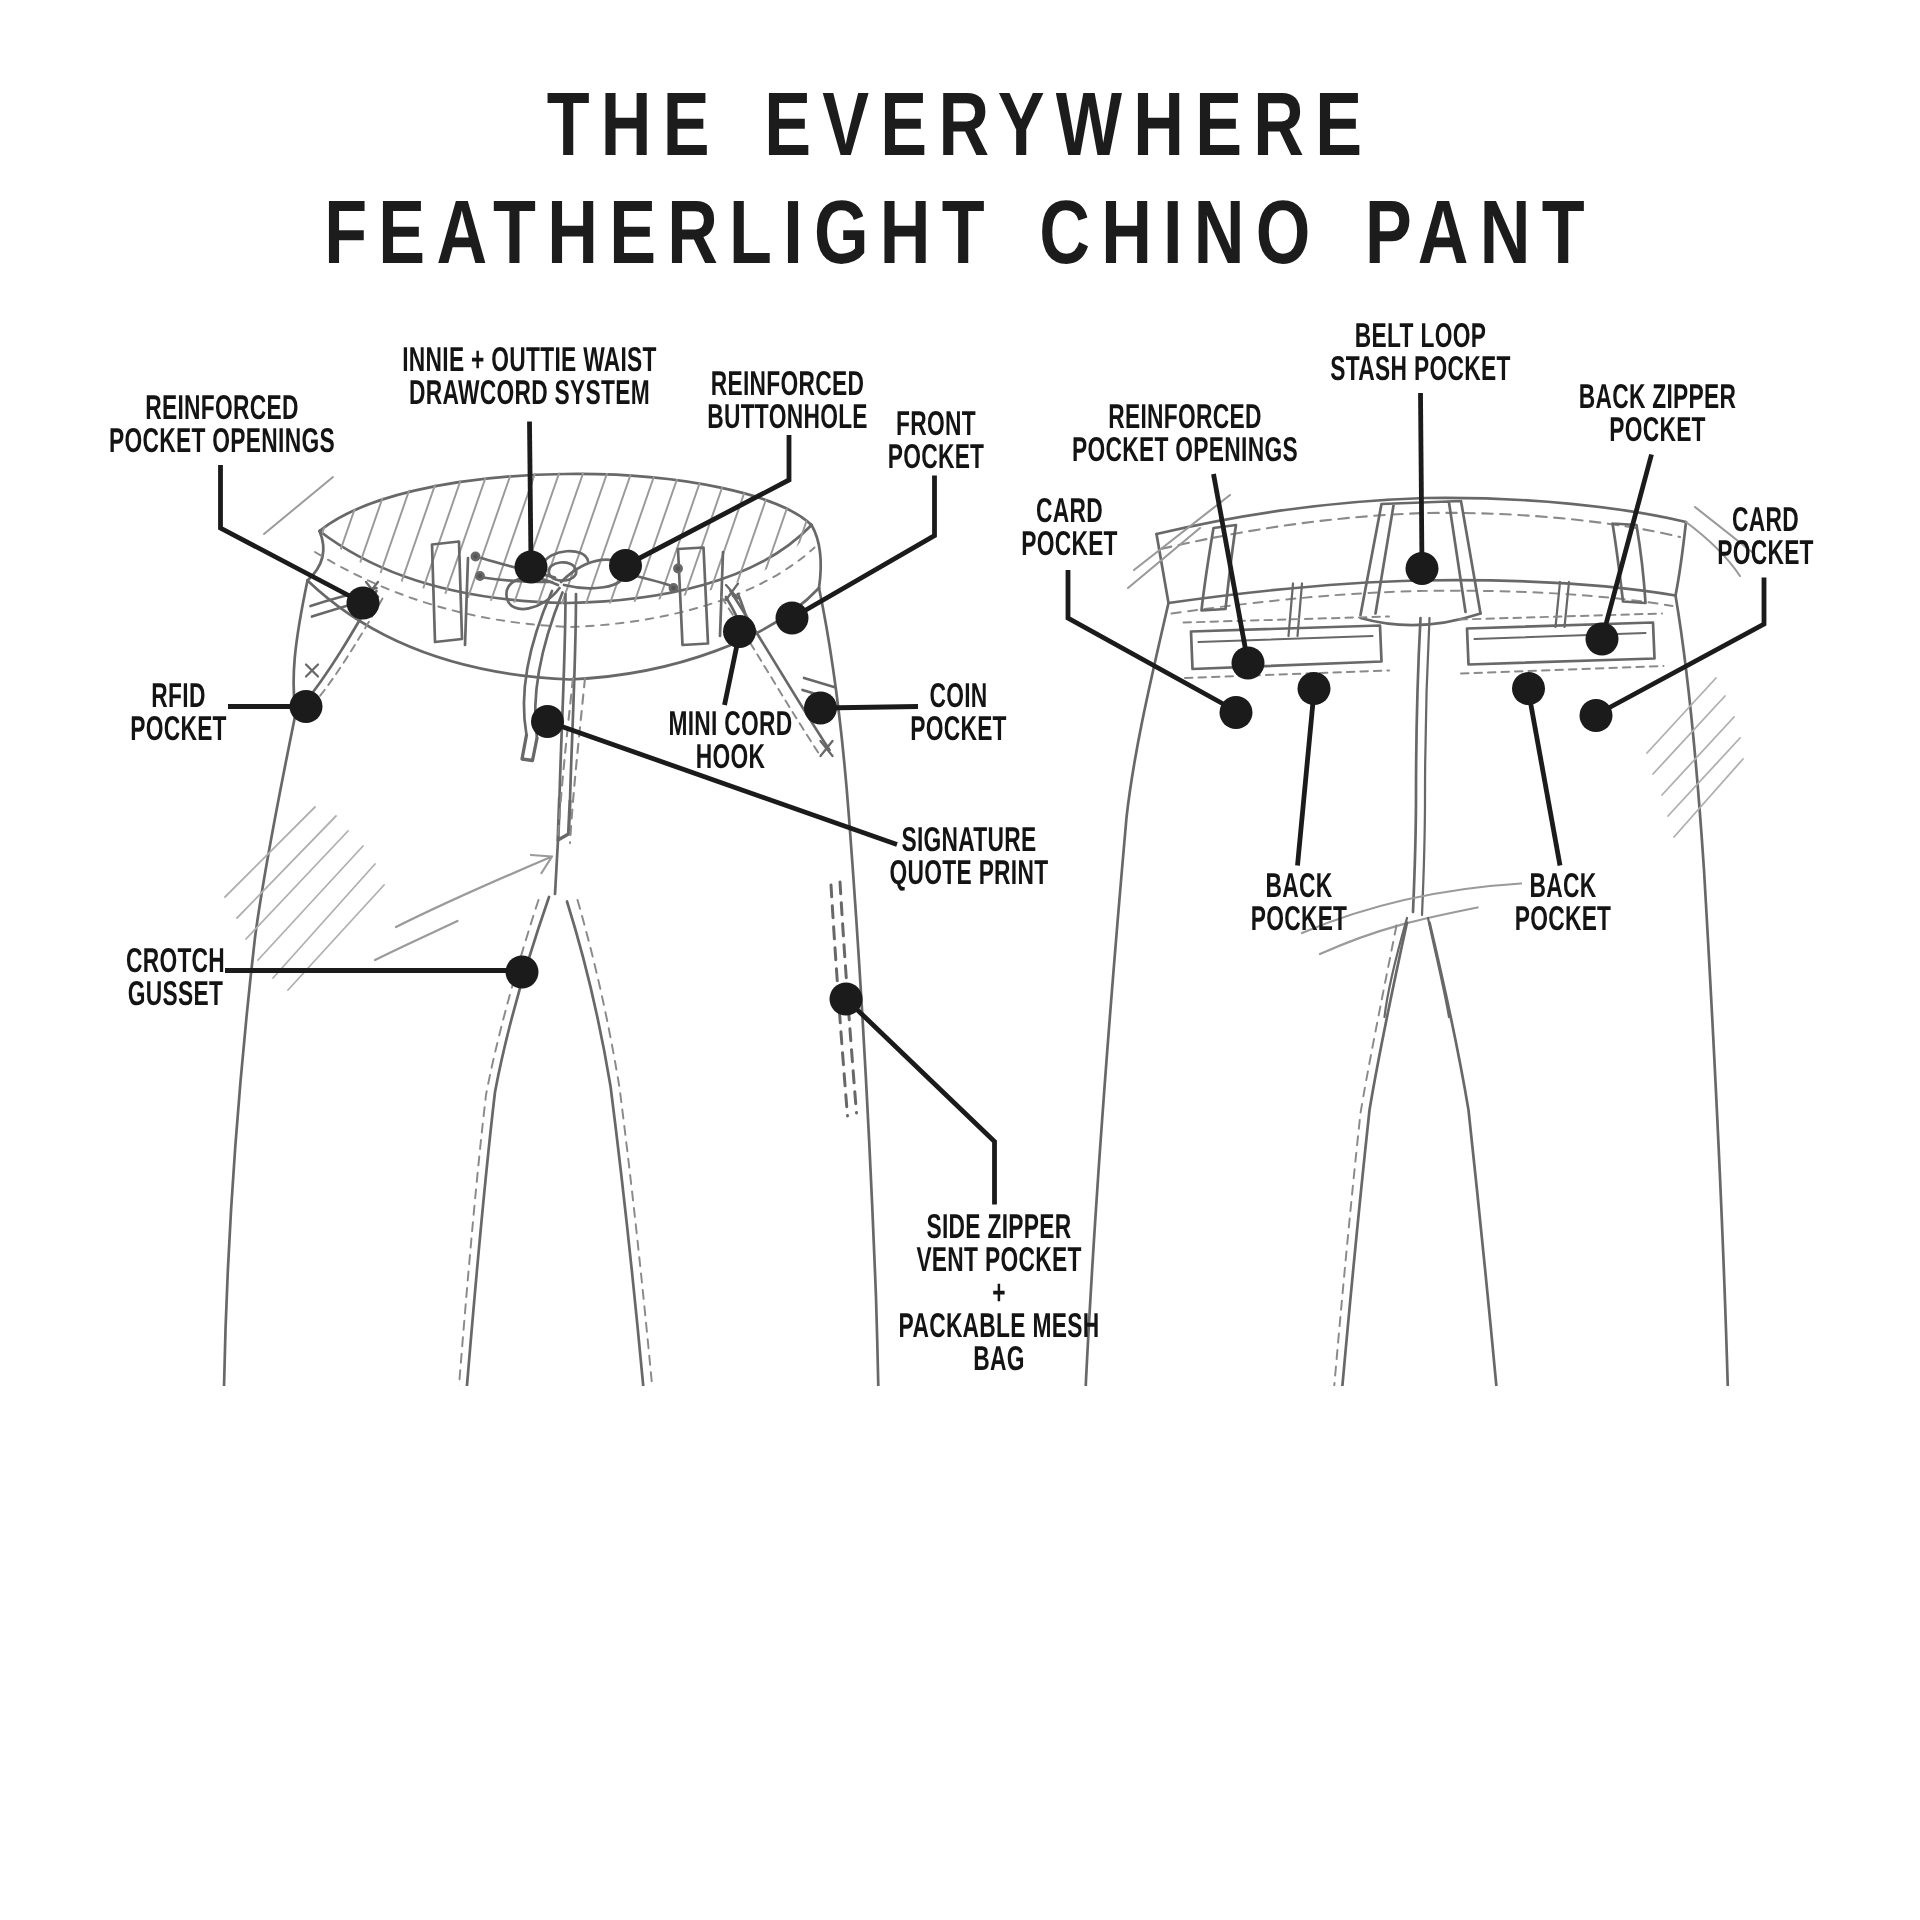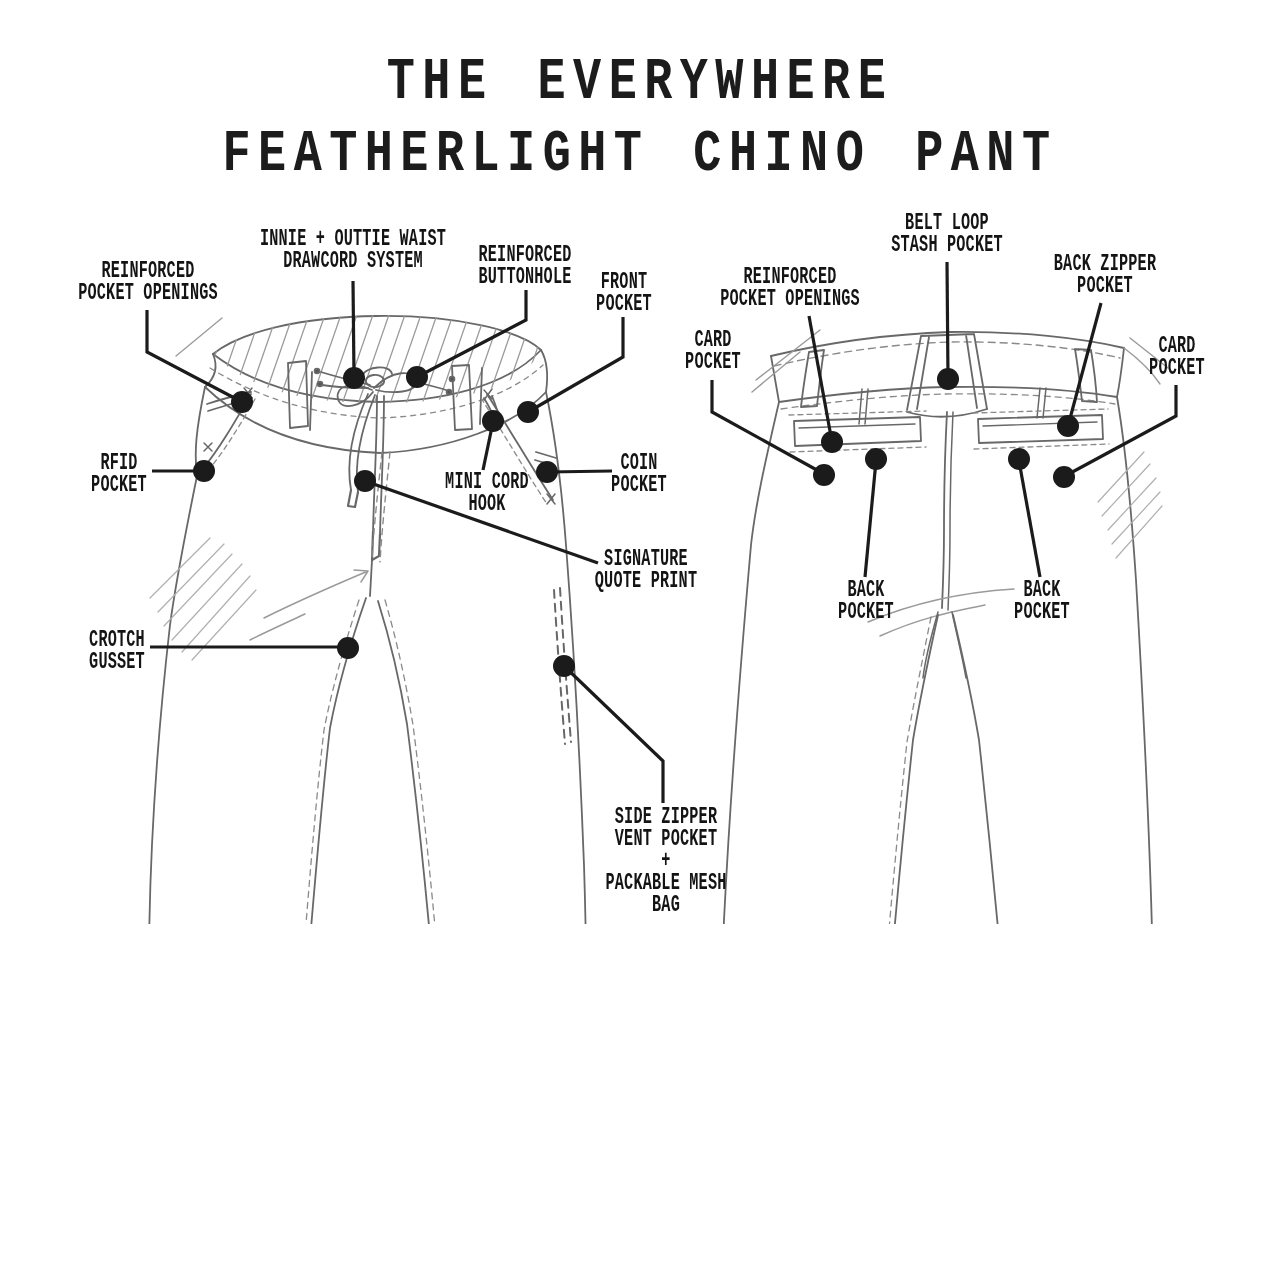--- a/index.html
+++ b/index.html
@@ -1,18 +1,18 @@
 <!DOCTYPE html>
 <html><head>
 <meta charset="utf-8">
 <style>
   html,body{margin:0;padding:0;background:#ffffff;}
   #stage{
     position:relative;width:1280px;height:924px;background:#ffffff;overflow:hidden;
-    font-family:Liberation Mono, monospace;
+    font-family:Liberation Sans, sans-serif;
     border-radius:10px;
   }
   #sketch{position:absolute;left:0;top:0;}
   .title-line{
     position:absolute;left:0;width:1280px;text-align:center;
     font-weight:700;font-size:60px;letter-spacing:0.16em;word-spacing:0.18em;
     color:#1c1c1c;transform:scaleX(0.78);white-space:nowrap;
   }
   .callout{
     position:absolute;

